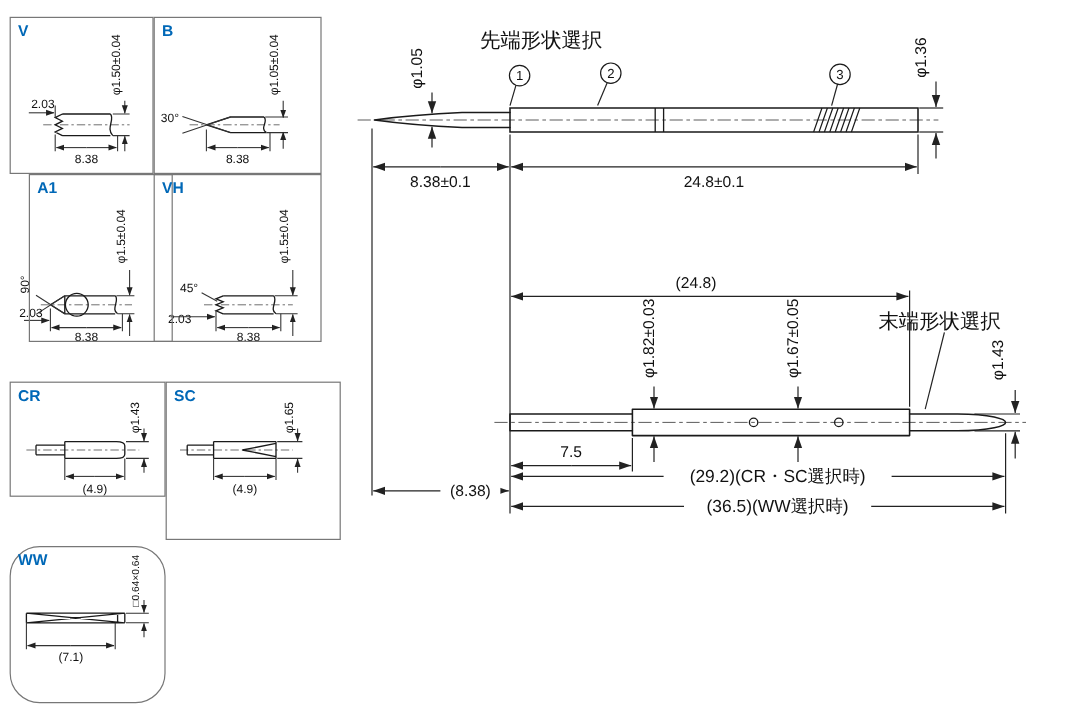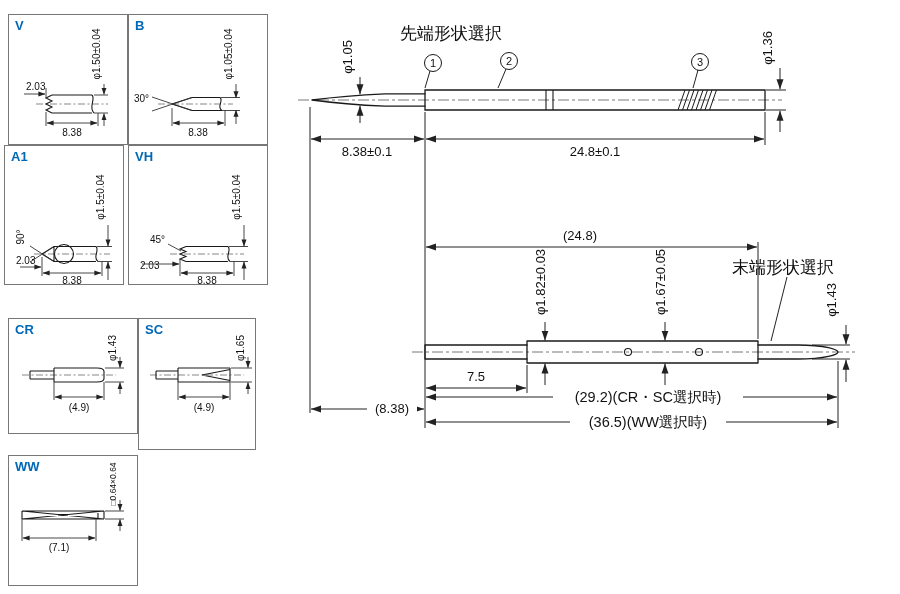--- a/index.html
+++ b/index.html
@@ -270,29 +270,29 @@
       <text class="t10" x="59" y="551" text-anchor="middle">(7.1)</text>
     </g>
   </svg>
 
   <div class="panel" style="left:8px; top:14px; width:120px; height:131px;">
     <span class="plabel">V</span>
   </div>
   <div class="panel" style="left:128px; top:14px; width:140px; height:131px;">
     <span class="plabel">B</span>
   </div>
-  <div class="panel" style="left:4px; top:145px; width:120px; height:140px;">
+  <div class="panel" style="left:24px; top:145px; width:120px; height:140px;">
     <span class="plabel">A1</span>
   </div>
   <div class="panel" style="left:128px; top:145px; width:140px; height:140px;text-align:center;">
     <span class="plabel">VH</span>
   </div>
-  <div class="panel" style="left:8px; top:318px; width:130px; height:116px;">
+  <div class="panel" style="left:8px; top:318px; width:130px; height:96px;">
     <span class="plabel">CR</span>
   </div>
-  <div class="panel" style="left:138px; top:318px; width:118px; height:132px;">
+  <div class="panel" style="left:138px; top:318px; width:146px; height:132px;">
     <span class="plabel">SC</span>
   </div>
-  <div class="panel" style="left:8px; top:455px; width:130px; height:131px;">
+  <div class="panel" style="left:8px; top:455px; width:130px; height:131px;border-radius:25px;">
     <span class="plabel">WW</span>
   </div>
 
 </div>
 
 </body></html>

